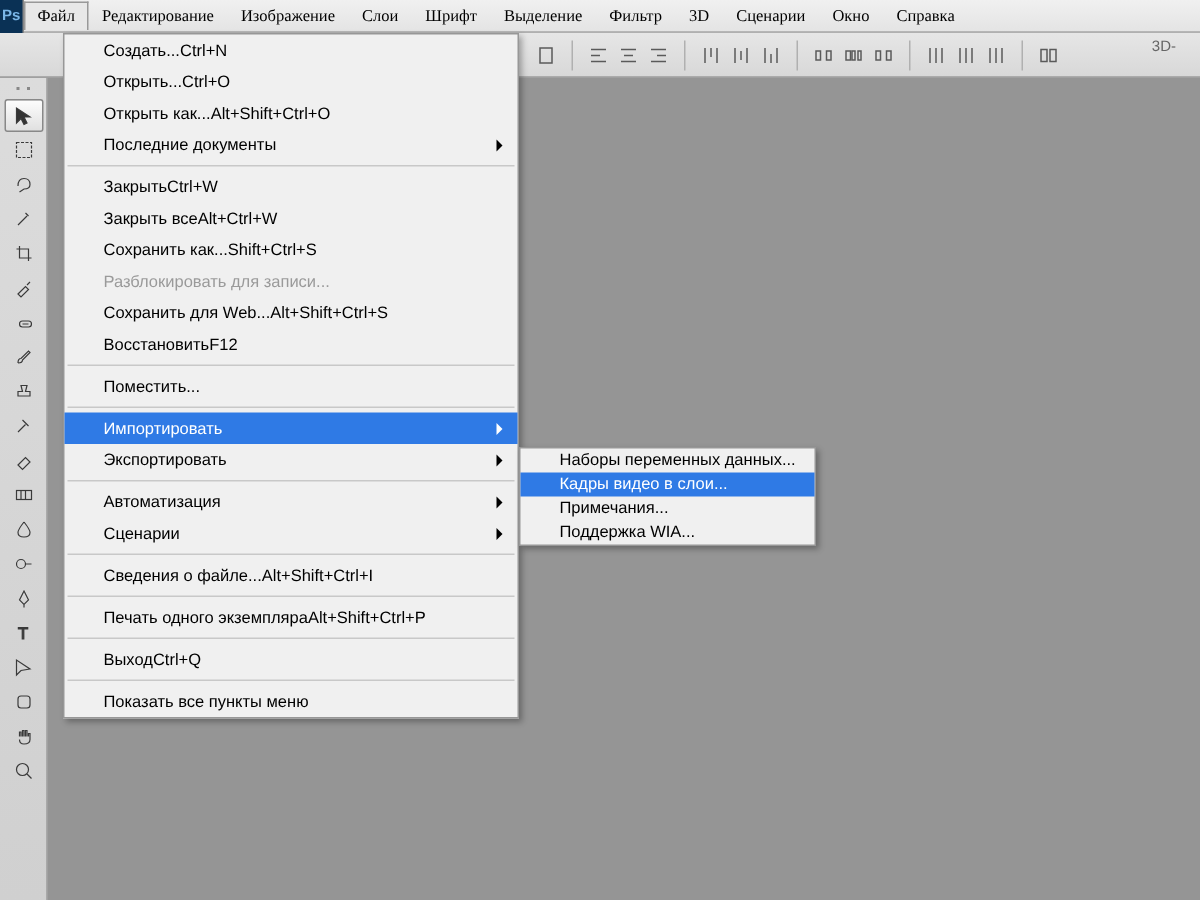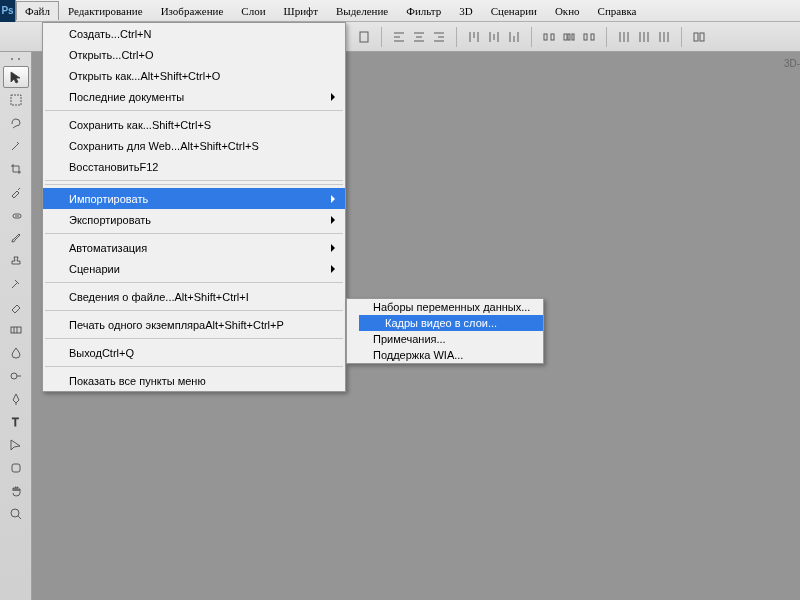--- a/index.html
+++ b/index.html
@@ -5,37 +5,37 @@
 *{margin:0;padding:0;box-sizing:border-box;font-family:Tahoma,Arial,sans-serif;font-size:11px;}
 body{width:800px;height:600px;background:#959595;overflow:hidden;position:relative;}
 .menubar{height:22px;background:linear-gradient(#f0f0f0,#e4e4e4);border-bottom:1px solid #b0b0b0;display:flex;align-items:center;padding-left:0;}
 .ps-logo{width:16px;height:22px;background:#0a3155;color:#7ab6e8;display:flex;align-items:center;justify-content:center;font-weight:bold;font-size:10px;border-right:1px solid #888;}
 .menu-item{padding:4px 9px;cursor:default;color:#000;font-family:Liberation Serif, serif;}
 .menu-item.active{background:#e8e8e8;border:1px solid #999;border-bottom:none;padding:3px 8px;}
 .optbar{height:30px;background:linear-gradient(#e6e6e6,#d8d8d8);border-bottom:1px solid #a0a0a0;display:flex;align-items:center;padding-left:355px;gap:2px;}
 .opt-ico{width:18px;height:18px;border:1px solid transparent;display:flex;align-items:center;justify-content:center;}
 .opt-ico svg{stroke:#5a5a5a;fill:none;stroke-width:1;}
 .opt-sep{width:1px;height:20px;background:#b0b0b0;margin:0 6px;}
-.right-lbl{position:absolute;right:0;top:26px;font-size:10px;color:#666;margin-top:32px;}
+.right-lbl{position:absolute;right:16px;top:26px;font-size:10px;color:#666;}
 .toolbar{position:absolute;left:0;top:52px;width:32px;height:548px;background:linear-gradient(#dcdcdc,#d0d0d0);border-right:1px solid #a0a0a0;display:flex;flex-direction:column;align-items:center;padding-top:2px;}
 .toolbar-handle{width:28px;height:10px;display:flex;align-items:center;justify-content:center;gap:5px;margin-bottom:2px;cursor:default;}
 .toolbar-handle span{width:2px;height:2px;background:#888;}
 .tool{width:26px;height:22px;display:flex;align-items:center;justify-content:center;margin:0 0 1px 0;border:1px solid transparent;border-radius:2px;position:relative;cursor:default;}
 .tool.sel{background:linear-gradient(#fdfdfd,#e0e0e0);border:1px solid #888;}
 .tool svg{stroke:#3a3a3a;fill:#3a3a3a;stroke-width:0.8;}
 .dropdown{position:absolute;left:42px;top:22px;width:304px;background:#f0f0f0;border:1px solid #979797;box-shadow:2px 2px 4px rgba(0,0,0,0.3);z-index:10;}
 .dd-item{height:21px;display:flex;align-items:center;padding:0 28px 0 26px;color:#000;cursor:default;position:relative;}
 .dd-item.hl{background:#2f7ae5;color:#fff;}
 .dd-item.disabled{color:#9a9a9a;}
 .dd-sep{height:1px;background:#c8c8c8;margin:3px 2px;}
 .dd-arrow{position:absolute;right:10px;top:50%;transform:translateY(-50%);width:0;height:0;border-left:4px solid #000;border-top:4px solid transparent;border-bottom:4px solid transparent;}
 .dd-item.hl .dd-arrow{border-left-color:#fff;}
 .submenu{position:absolute;left:346px;top:298px;width:198px;background:#f0f0f0;border:1px solid #979797;box-shadow:2px 2px 4px rgba(0,0,0,0.3);z-index:11;}
 .sub-item{height:16px;display:flex;align-items:center;padding:0 10px 0 26px;color:#000;cursor:default;}
-.sub-item.hl{background:#2f7ae5;color:#fff;margin-left:12px;}
+.sub-item.hl{background:#2f7ae5;color:#fff;}
 </style>
 </head>
 <body>
 
 <div class="menubar">
   <div class="ps-logo">Ps</div>
   <div class="menu-item active">Файл</div>
   <div class="menu-item">Редактирование</div>
   <div class="menu-item">Изображение</div>
   <div class="menu-item">Слои</div>
@@ -275,32 +275,48 @@
       <span>Открыть как...</span>
       <span>Alt+Shift+Ctrl+O</span>
     </div>
     <div class="dd-item">
       <span>Последние документы</span>
       <span></span>
       <span class="dd-arrow"></span>
     </div>
     <div class="dd-sep"></div>
     <div class="dd-item">
+      <span>Закрыть</span>
+      <span>Ctrl+W</span>
+    </div>
+    <div class="dd-item">
+      <span>Закрыть все</span>
+      <span>Alt+Ctrl+W</span>
+    </div>
+    <div class="dd-item">
       <span>Сохранить как...</span>
       <span>Shift+Ctrl+S</span>
     </div>
+    <div class="dd-item disabled">
+      <span>Разблокировать для записи...</span>
+      <span></span>
+    </div>
     <div class="dd-item">
       <span>Сохранить для Web...</span>
       <span>Alt+Shift+Ctrl+S</span>
     </div>
     <div class="dd-item">
       <span>Восстановить</span>
       <span>F12</span>
     </div>
     <div class="dd-sep"></div>
+    <div class="dd-item">
+      <span>Поместить...</span>
+      <span></span>
+    </div>
     <div class="dd-sep"></div>
     <div class="dd-item hl">
       <span>Импортировать</span>
       <span></span>
       <span class="dd-arrow"></span>
     </div>
     <div class="dd-item">
       <span>Экспортировать</span>
       <span></span>
       <span class="dd-arrow"></span>

